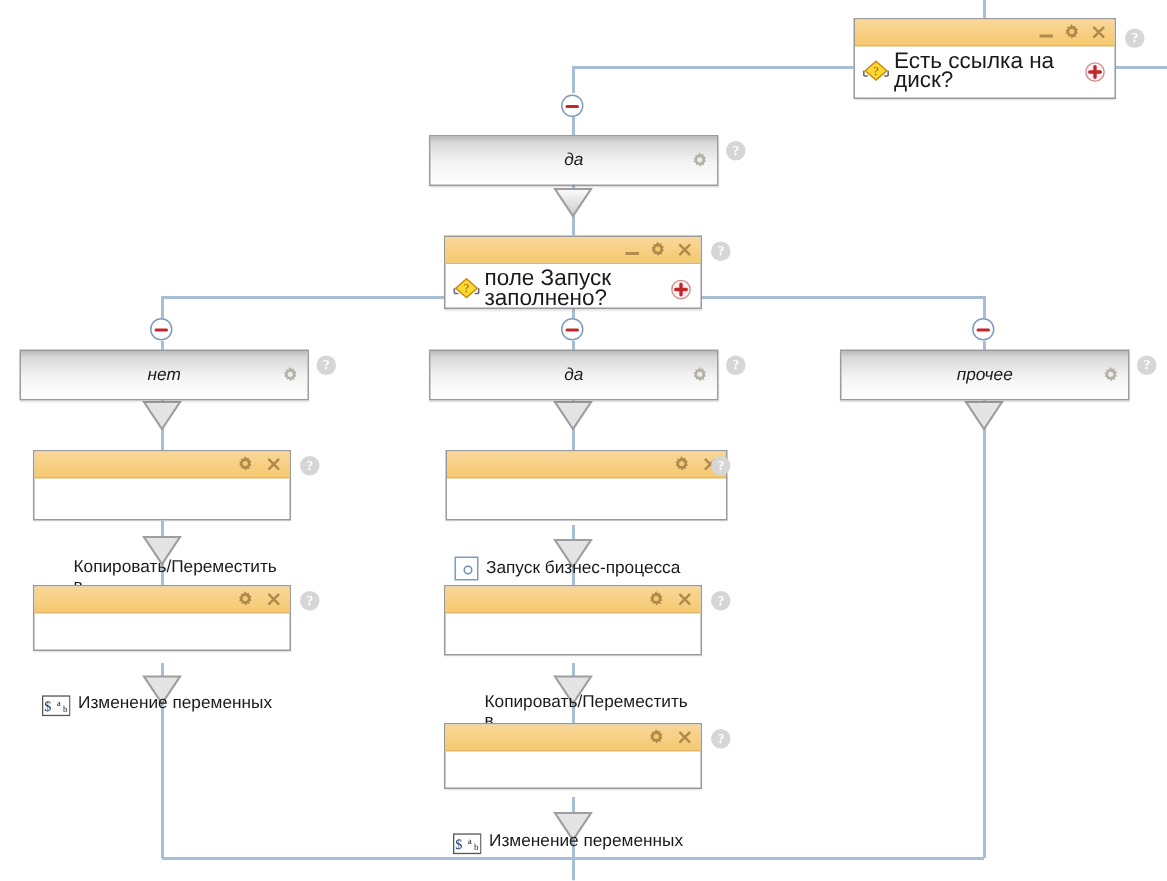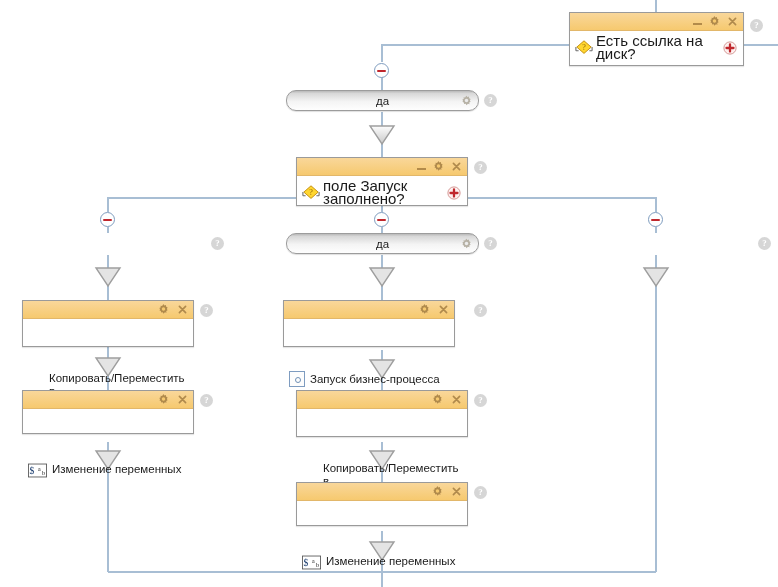--- a/index.html
+++ b/index.html
@@ -89,28 +89,29 @@
     color: #1a1a1a;
     line-height: 13px;
     white-space: pre-line;
     padding-top: 1px;
   }
 
   
   .bar {
     position: absolute;
     box-sizing: border-box;
-    height: 21px;
+    height: 34px;
     border: 1px solid #9c9c9c;
-    border-radius: 10px;
+    border-radius: 0;
     background: linear-gradient(to bottom, #b9b9b9 0%, #d8d8d8 13%, #f4f4f4 55%, #fefefe 100%);
     box-shadow: 0 1px 1px rgba(0,0,0,0.13);
     display: flex;
     align-items: center;
     justify-content: center;
+    font-style: italic;
   }
   .bar-label {
     font-size: 11.5px;
     color: #1b1b1b;
   }
   .bar .gear {
     position: absolute;
     right: 6px;
     top: 50%;
     transform: translateY(-50%);
@@ -355,31 +356,45 @@
       <span class="cond-label">поле Запуск
 заполнено?</span>
       <svg class="plus" viewBox="0 0 16 16">
         <circle cx="8" cy="8" r="7" fill="#fdf0ef" stroke="#cf8c88" stroke-width="1"></circle>
         <path stroke="#c0272d" stroke-width="2.6" stroke-linecap="round" d="M8 4 L8 12 M4 8 L12 8"></path>
       </svg>
     </div>
   </div>
   <div class="help" style="left:474px; top:161px;">?</div>
 
+  <div class="bar" style="left:13px; top:233px; width:193px;">
+    <span class="bar-label">нет</span>
+    <svg class="gear" viewBox="0 0 16 16">
+      <path fill="#b7b2a6" d="M8 0l1.1 2.1 2.3-.5.5 2.3L14 5l-1.1 2.1L14 9.2l-2.1 1.1.5 2.3-2.3-.5L8 14l-1.1-2.1-2.3.5-.5-2.3L2 9.2 3.1 8 2 5.9l2.1-1.1-.5-2.3 2.3.5z"></path>
+      <circle cx="8" cy="7.3" r="2.5" fill="#ececec"></circle>
+    </svg>
+  </div>
   <div class="help" style="left:211px; top:237px;">?</div>
 
   <div class="bar" style="left:286px; top:233px; width:193px;">
     <span class="bar-label">да</span>
     <svg class="gear" viewBox="0 0 16 16">
       <path fill="#b7b2a6" d="M8 0l1.1 2.1 2.3-.5.5 2.3L14 5l-1.1 2.1L14 9.2l-2.1 1.1.5 2.3-2.3-.5L8 14l-1.1-2.1-2.3.5-.5-2.3L2 9.2 3.1 8 2 5.9l2.1-1.1-.5-2.3 2.3.5z"></path>
       <circle cx="8" cy="7.3" r="2.5" fill="#ececec"></circle>
     </svg>
   </div>
   <div class="help" style="left:484px; top:237px;">?</div>
 
+  <div class="bar" style="left:560px; top:233px; width:193px;">
+    <span class="bar-label">прочее</span>
+    <svg class="gear" viewBox="0 0 16 16">
+      <path fill="#b7b2a6" d="M8 0l1.1 2.1 2.3-.5.5 2.3L14 5l-1.1 2.1L14 9.2l-2.1 1.1.5 2.3-2.3-.5L8 14l-1.1-2.1-2.3.5-.5-2.3L2 9.2 3.1 8 2 5.9l2.1-1.1-.5-2.3 2.3.5z"></path>
+      <circle cx="8" cy="7.3" r="2.5" fill="#ececec"></circle>
+    </svg>
+  </div>
   <div class="help" style="left:758px; top:237px;">?</div>
 
   <div class="act" style="left:22px; top:300px; width:172px; height:47px;">
     <div class="act-head">
       <svg class="gear" viewBox="0 0 16 16">
         <path fill="#b08a4c" d="M8 0l1.1 2.1 2.3-.5.5 2.3L14 5l-1.1 2.1L14 9.2l-2.1 1.1.5 2.3-2.3-.5L8 14l-1.1-2.1-2.3.5-.5-2.3L2 9.2 3.1 8 2 5.9l2.1-1.1-.5-2.3 2.3.5z"></path>
         <circle cx="8" cy="7.3" r="2.5" fill="#f6c96f"></circle>
       </svg>
       <svg class="xmark" viewBox="0 0 16 16">
         <path stroke="#b08a4c" stroke-width="2.4" stroke-linecap="round" d="M3.5 3.5 L12.5 12.5 M12.5 3.5 L3.5 12.5"></path>
@@ -408,21 +423,21 @@
         <rect x="0.5" y="0.5" width="21" height="15" fill="#ffffff" stroke="#555555"></rect>
         <text x="4.5" y="12" font-size="11" font-family="Liberation Serif, serif" fill="#1a3c6e" text-anchor="middle">$</text>
         <text x="13" y="8.5" font-size="7" font-family="Liberation Serif, serif" fill="#1a1a1a" text-anchor="middle">a</text>
         <text x="18" y="13" font-size="7" font-family="Liberation Serif, serif" fill="#1a1a1a" text-anchor="middle">b</text>
       </svg>
       <span class="act-label">Изменение переменных</span>
     </div>
   </div>
   <div class="help" style="left:200px; top:394px;">?</div>
 
-  <div class="act" style="left:283px; top:300px; width:172px; height:47px;">
+  <div class="act" style="left:297px; top:300px; width:188px; height:47px;">
     <div class="act-head">
       <svg class="gear" viewBox="0 0 16 16">
         <path fill="#b08a4c" d="M8 0l1.1 2.1 2.3-.5.5 2.3L14 5l-1.1 2.1L14 9.2l-2.1 1.1.5 2.3-2.3-.5L8 14l-1.1-2.1-2.3.5-.5-2.3L2 9.2 3.1 8 2 5.9l2.1-1.1-.5-2.3 2.3.5z"></path>
         <circle cx="8" cy="7.3" r="2.5" fill="#f6c96f"></circle>
       </svg>
       <svg class="xmark" viewBox="0 0 16 16">
         <path stroke="#b08a4c" stroke-width="2.4" stroke-linecap="round" d="M3.5 3.5 L12.5 12.5 M12.5 3.5 L3.5 12.5"></path>
       </svg>
     </div>
     <div class="act-body">

